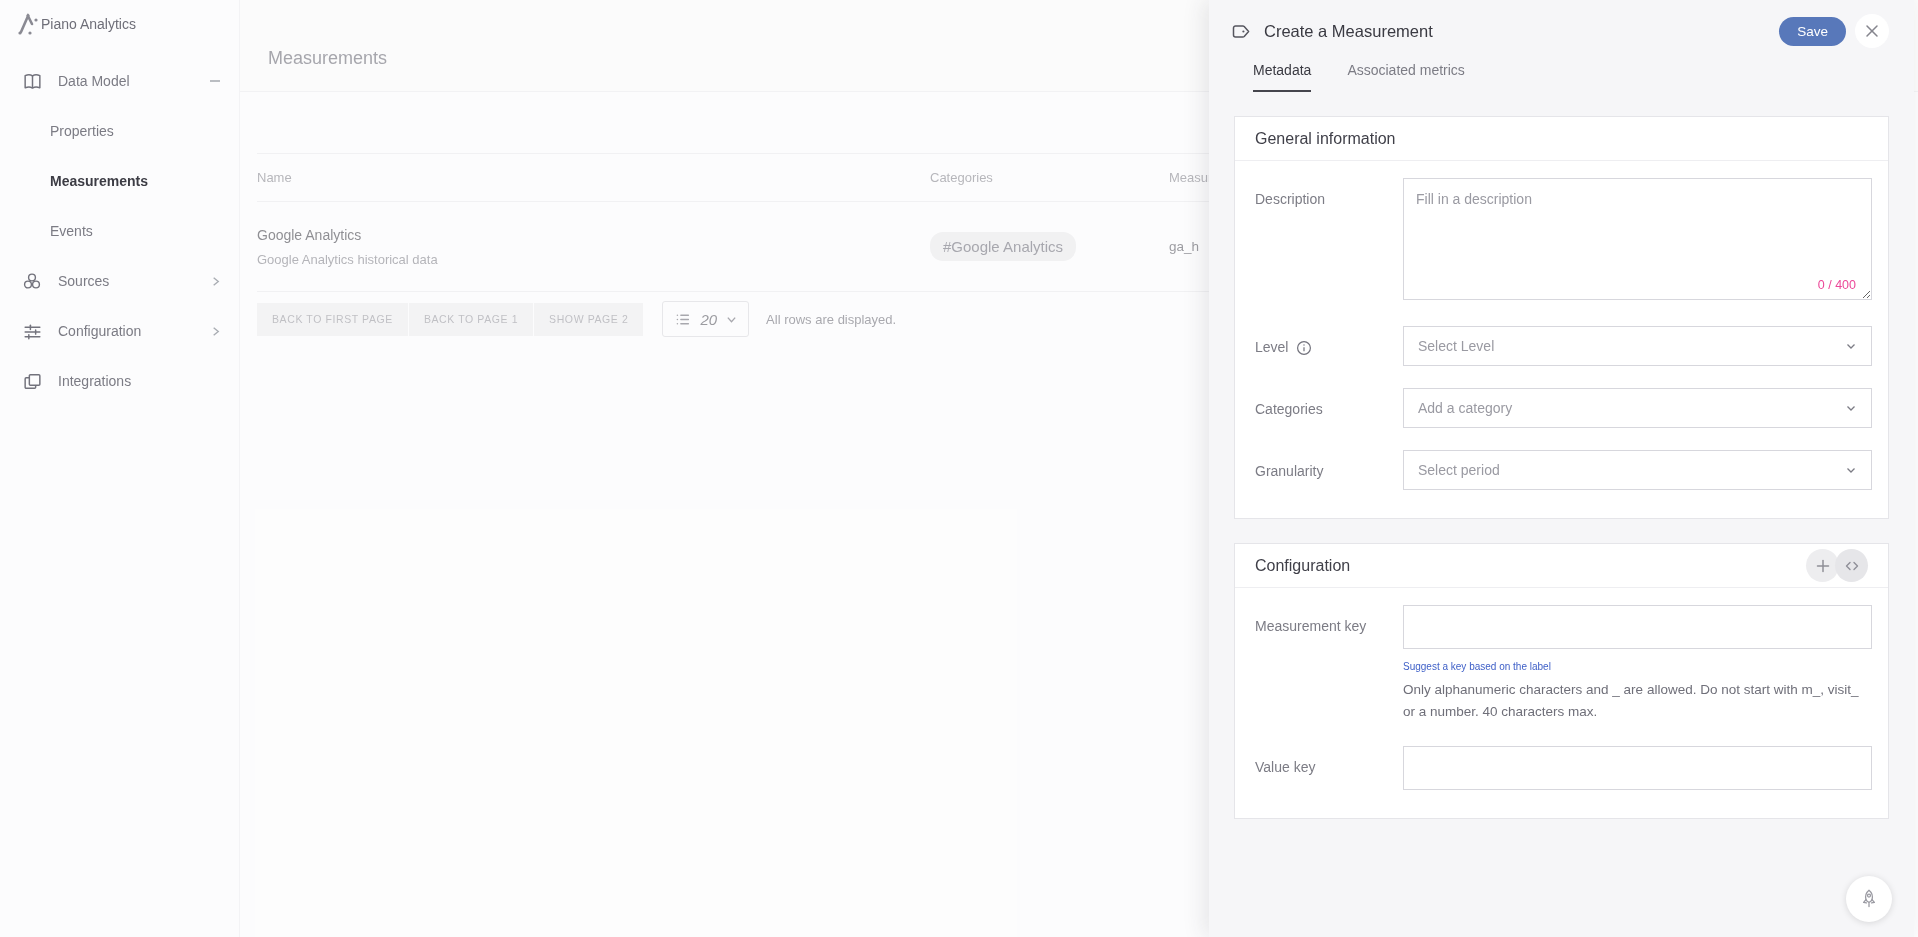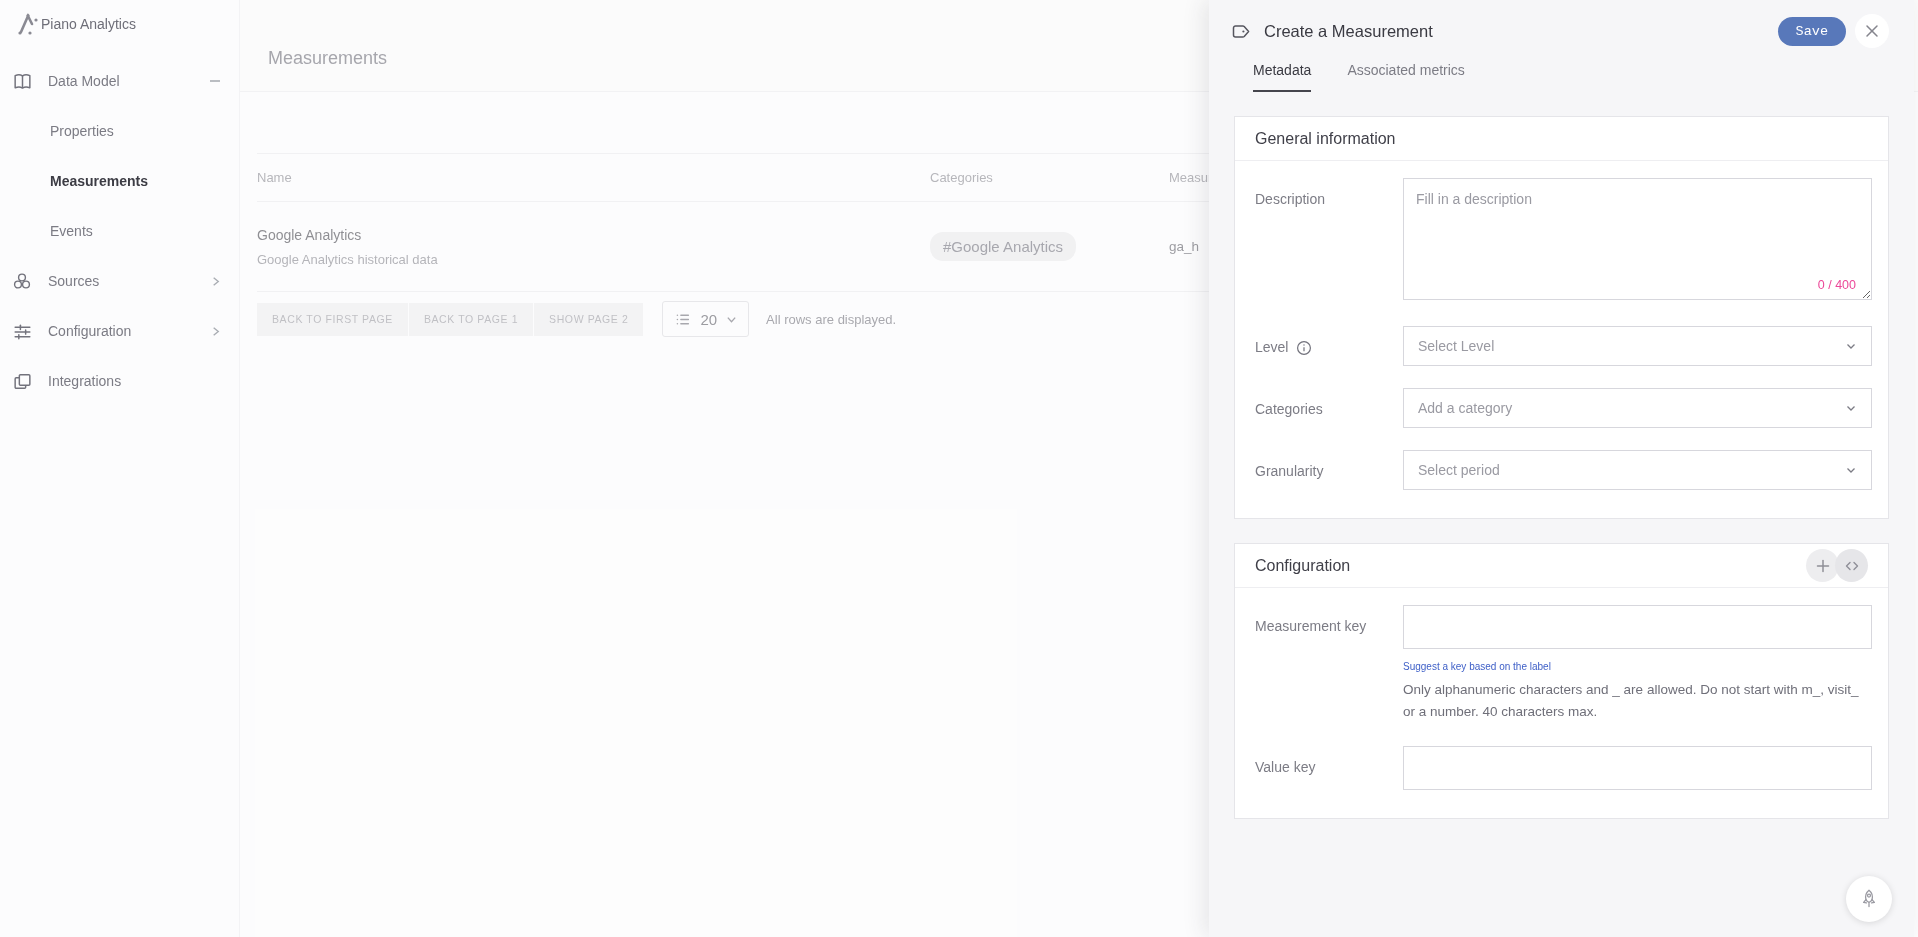--- a/index.html
+++ b/index.html
@@ -8,21 +8,21 @@
     font-family: "Liberation Sans", sans-serif;
     background:#ffffff; overflow:hidden; color:#3c3c44;
   }
   .app { position:relative; width:1918px; height:937px; display:flex; }
 
   
   .sidebar { width:240px; flex:0 0 240px; background:#fcfcfd; border-right:1px solid #f3f3f5; z-index:2; }
   .logo-row { height:48px; display:flex; align-items:center; padding-left:15px; }
   .logo-row .logo-label { font-size:14px; color:#6e6e78; }
   .nav { margin-top:8px; }
-  .nav-item { height:50px; display:flex; align-items:center; padding-left:11px; gap:15px;
+  .nav-item { height:50px; display:flex; align-items:center; padding-left:21px; gap:15px;
               font-size:14px; color:#7b7b84; cursor:pointer; }
   .nav-item .nav-icon { width:22px; height:22px; display:flex; align-items:center; justify-content:center; color:#72727c; }
   .nav-item .trail { margin-left:auto; margin-right:18px; color:#a9adb3; display:flex; }
   .nav-sub { padding-left:50px; }
   .nav-sub.active { color:#3c3c44; font-weight:700; }
 
   
   .main { flex:1; position:relative; background:#fbfbfc; }
   .main::after { content:""; position:absolute; inset:0; background:rgba(255,255,255,.38); z-index:5; pointer-events:none; }
   .main-header { height:92px; background:#f8f8f9; border-bottom:1px solid #ebebee; display:flex; align-items:flex-end; }
@@ -36,31 +36,31 @@
   .cell-name .row-desc { font-size:13px; color:#87878f; }
   .chip { display:inline-block; background:#e8e8eb; border-radius:13px; padding:6px 13px;
           font-size:15px; color:#72727c; margin-left:13px; }
   .cell-key { font-size:13.5px; color:#5f5f68; }
 
   .pager { display:flex; align-items:center; margin:9px 0 0 17px; }
   .page-btns { display:flex; gap:1px; }
   .page-btn { background:#ececee; border:none; color:#9a9aa1; font-family:inherit;
               font-size:10.5px; letter-spacing:.6px; padding:0 15px; height:33px; cursor:pointer; }
   .size-box { margin-left:19px; height:36px; border:1px solid #d8d8dd; border-radius:3px;
-              display:flex; align-items:center; gap:9px; padding:0 11px; cursor:pointer; background:transparent; }
+              display:flex; align-items:center; gap:9px; padding:0 11px; cursor:pointer; background:transparent;font-style:italic; }
   .size-box .size-val { font-size:15px; color:#5f5f68; }
   .pager .status { margin-left:17px; font-size:13px; color:#73737c; }
 
   
   .drawer { position:absolute; top:0; right:4px; width:705px; height:937px; background:#f6f6f8;
             box-shadow:-6px 0 20px rgba(50,50,60,.10); z-index:10; }
   .drawer-header { height:62px; display:flex; align-items:center; padding:0 25px 0 21px; }
   .drawer-header .dtitle { font-size:16.5px; font-weight:500; color:#3a3a42; margin-left:13px; }
   .tag-ic { color:#55555e; display:flex; }
-  .save-btn { margin-left:auto; background:#5878ba; color:#ffffff; border:none; font-family:Liberation Mono, monospace;
+  .save-btn { margin-left:auto; background:#5878ba; color:#ffffff; border:none; font-family:Liberation Sans, sans-serif;
               font-size:13.5px; height:29px; padding:0 18px; border-radius:15px; cursor:pointer; }
   .close-btn { width:34px; height:34px; border-radius:50%; background:#ffffff; border:none; margin-left:9px;
                display:flex; align-items:center; justify-content:center; color:#85858d; cursor:pointer; }
   .tabs { display:flex; gap:36px; padding-left:44px; }
   .tab { font-size:14px; color:#7c7c85; padding-bottom:12px; border-bottom:2px solid transparent; cursor:pointer; }
   .tab.active { color:#3a3a42; border-bottom-color:#45454d; }
 
   .cards { padding:0 25px; margin-top:24px; }
   .card { background:#ffffff; border:1px solid #e5e5e9; }
   .card + .card { margin-top:24px; }

